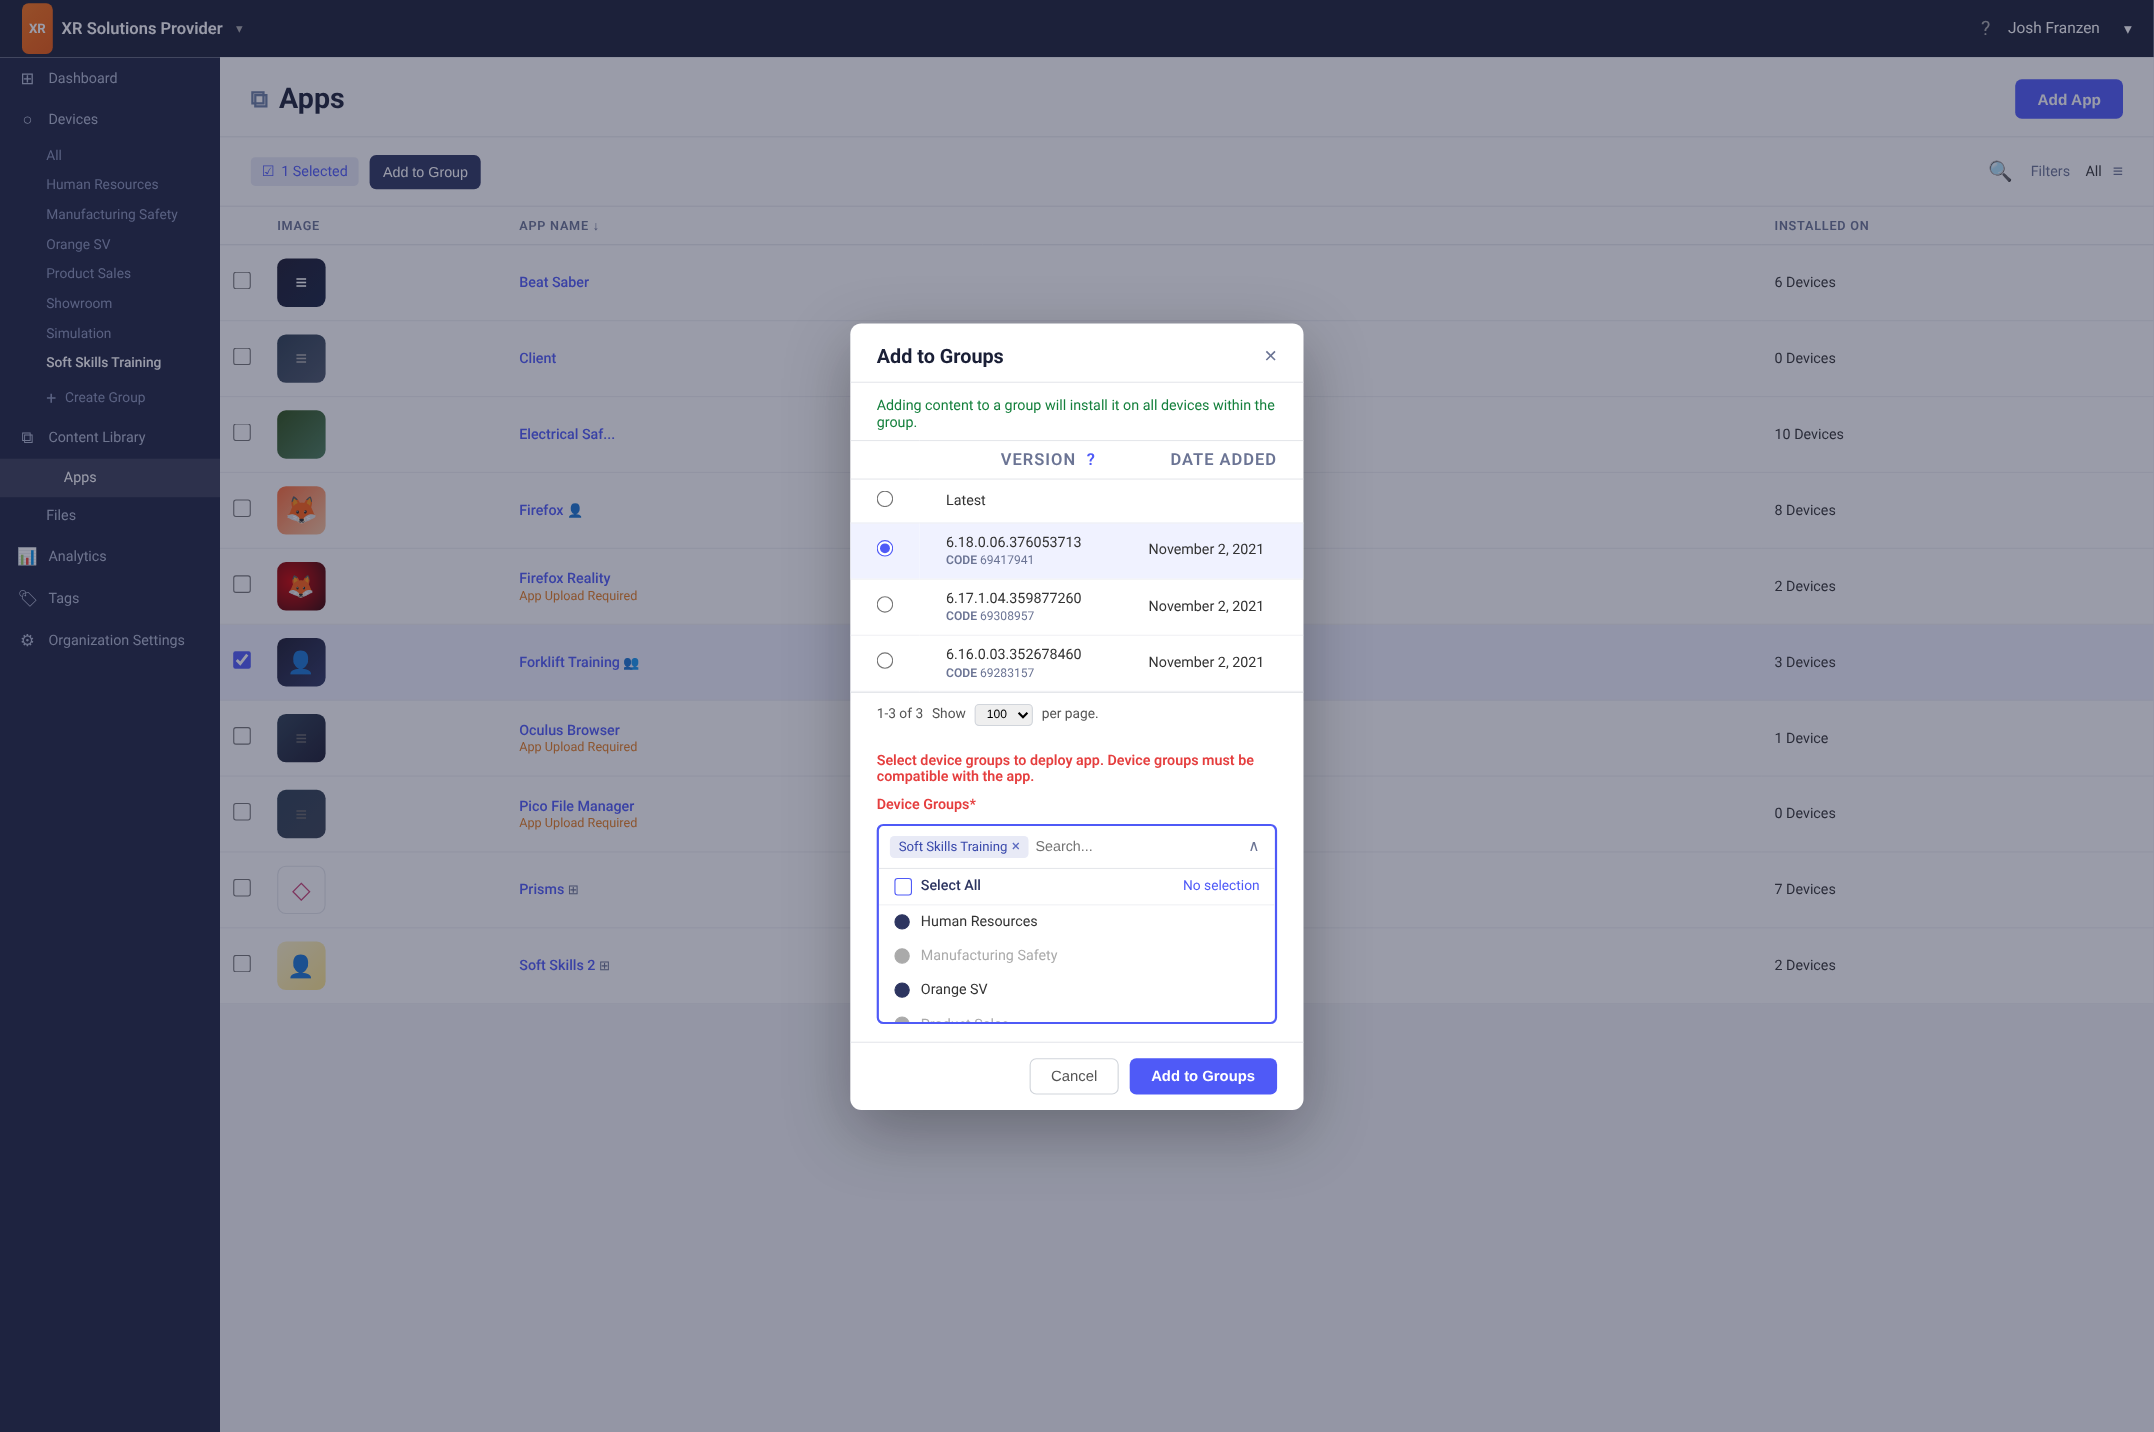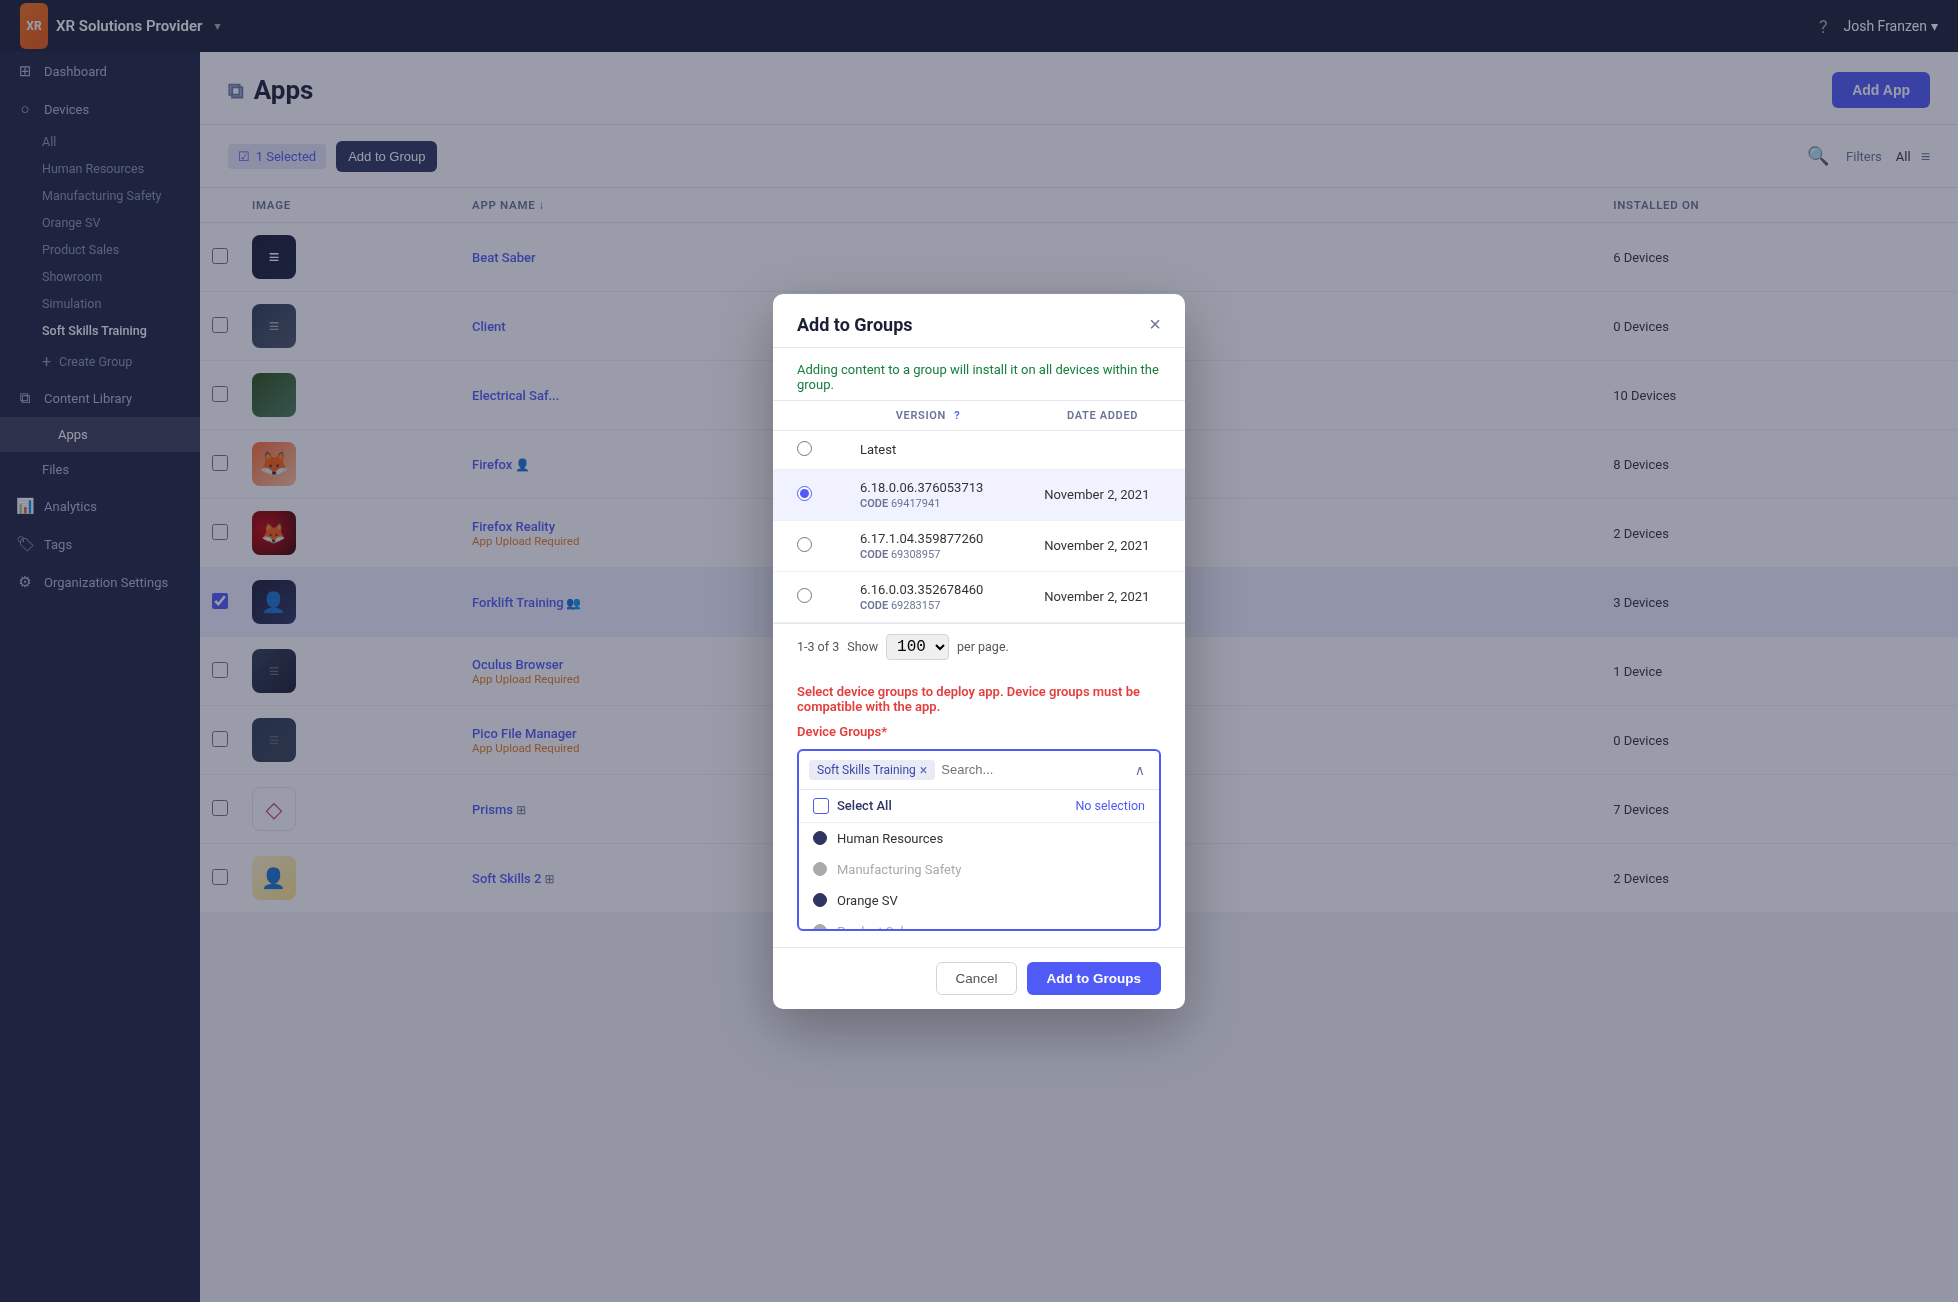--- a/index.html
+++ b/index.html
@@ -7,21 +7,21 @@
 
     
     .app-shell { display: flex; flex-direction: column; height: 100vh; width: 100vw; }
     .top-bar { display: flex; align-items: center; justify-content: space-between; background: #1a1f36; color: #fff; padding: 0 20px; height: 52px; flex-shrink: 0; }
     .top-bar-left { display: flex; align-items: center; gap: 8px; }
     .top-bar-logo { width: 28px; height: 46px; background: linear-gradient(135deg, #f97316, #ea580c); border-radius: 6px; display: flex; align-items: center; justify-content: center; color: #fff; font-weight: bold; font-size: 12px; }
     .top-bar-title { font-size: 15px; font-weight: 600; color: #fff; }
     .top-bar-chevron { color: #aaa; margin-left: 4px; font-size: 12px; }
     .top-bar-right { display: flex; align-items: center; gap: 16px; }
     .top-bar-help { color: #aaa; cursor: pointer; font-size: 18px; }
-    .top-bar-user { color: #fff; font-size: 14px; cursor: pointer; display: flex; align-items: center; gap: 4px; }
+    .top-bar-user { color: #fff; font-size: 14px; cursor: pointer; display: flex; align-items: center; gap: 22px; }
 
     .main-layout { display: flex; flex: 1; overflow: hidden; }
 
     
     .sidebar { width: 200px; background: #1e2340; color: #ccc; display: flex; flex-direction: column; overflow-y: auto; flex-shrink: 0; }
     .sidebar-item { display: flex; align-items: center; gap: 10px; padding: 10px 16px; cursor: pointer; font-size: 13px; color: #b0b8d0; transition: background 0.15s; }
     .sidebar-item.active { background: rgba(255,255,255,0.12); color: #fff; }
     .sidebar-item .icon { width: 18px; text-align: center; font-size: 15px; flex-shrink: 0; }
     .sidebar-sub { padding-left: 42px; font-size: 12.5px; color: #8a94b8; padding-top: 6px; padding-bottom: 6px; cursor: pointer; }
     .sidebar-sub.active { color: #fff; font-weight: 500; }
@@ -79,30 +79,30 @@
     
     .modal { background: #fff; border-radius: 10px; width: 412px; max-height: 90vh; overflow: hidden; display: flex; flex-direction: column; box-shadow: 0 20px 60px rgba(0,0,0,0.3); }
     .modal-header { display: flex; align-items: center; justify-content: space-between; padding: 20px 24px 12px; border-bottom: 1px solid #e5e7eb; }
     .modal-title { font-size: 18px; font-weight: 700; color: #1a1f36; }
     .modal-close { background: none; border: none; font-size: 20px; color: #6b7494; cursor: pointer; line-height: 1; }
     .modal-body { padding: 0; overflow-y: auto; flex: 1; }
     .modal-desc { padding: 14px 24px 8px; font-size: 13px; color: #15803d; }
 
     
     .version-table { width: 100%; border-collapse: collapse; }
-    .version-table th { text-align: center; font-size: 11px; font-weight: 600; color: #6b7494; text-transform: uppercase; padding: 8px 24px; border-bottom: 1px solid #e5e7eb; border-top: 1px solid #e5e7eb; letter-spacing: 0.06em; }
+    .version-table th { text-align: right; font-size: 15px; font-weight: 600; color: #6b7494; text-transform: uppercase; padding: 8px 24px; border-bottom: 1px solid #e5e7eb; border-top: 1px solid #e5e7eb; letter-spacing: 0.06em; }
     .version-table td { padding: 10px 24px; font-size: 13px; border-bottom: 1px solid #f0f1f4; vertical-align: middle; }
     .version-table tr.selected td { background: #f0f2ff; }
     .version-code { font-size: 11px; color: #6b7494; margin-top: 2px; }
     .version-code strong { font-weight: 600; font-size: 11px; }
     .radio-btn { accent-color: #4f5af7; width: 15px; height: 15px; cursor: pointer; }
 
     
     .version-pagination { display: flex; align-items: center; padding: 10px 24px; font-size: 12.5px; color: #555; gap: 8px; border-top: 1px solid #e5e7eb; }
-    .per-page-select { border: 1px solid #d1d5db; border-radius: 4px; padding: 2px 6px; font-size: 16px; font-family: Liberation Mono, monospace; }
+    .per-page-select { border: 1px solid #d1d5db; border-radius: 4px; padding: 2px 6px; font-size: 11px; }
 
     
     .device-groups-section { padding: 14px 24px 16px; }
     .device-groups-label { font-size: 13px; font-weight: 600; color: #1a1f36; margin-bottom: 10px; }
     .device-groups-label span { color: #e53e3e; }
 
     
     .multiselect { border: 2px solid #4f5af7; border-radius: 6px; background: #fff; position: relative; }
     .multiselect-input-row { display: flex; align-items: center; flex-wrap: wrap; padding: 6px 10px; gap: 6px; min-height: 38px; }
     .tag { background: #e8eaf6; color: #3949ab; border-radius: 4px; padding: 3px 8px; font-size: 12px; display: flex; align-items: center; gap: 4px; }

